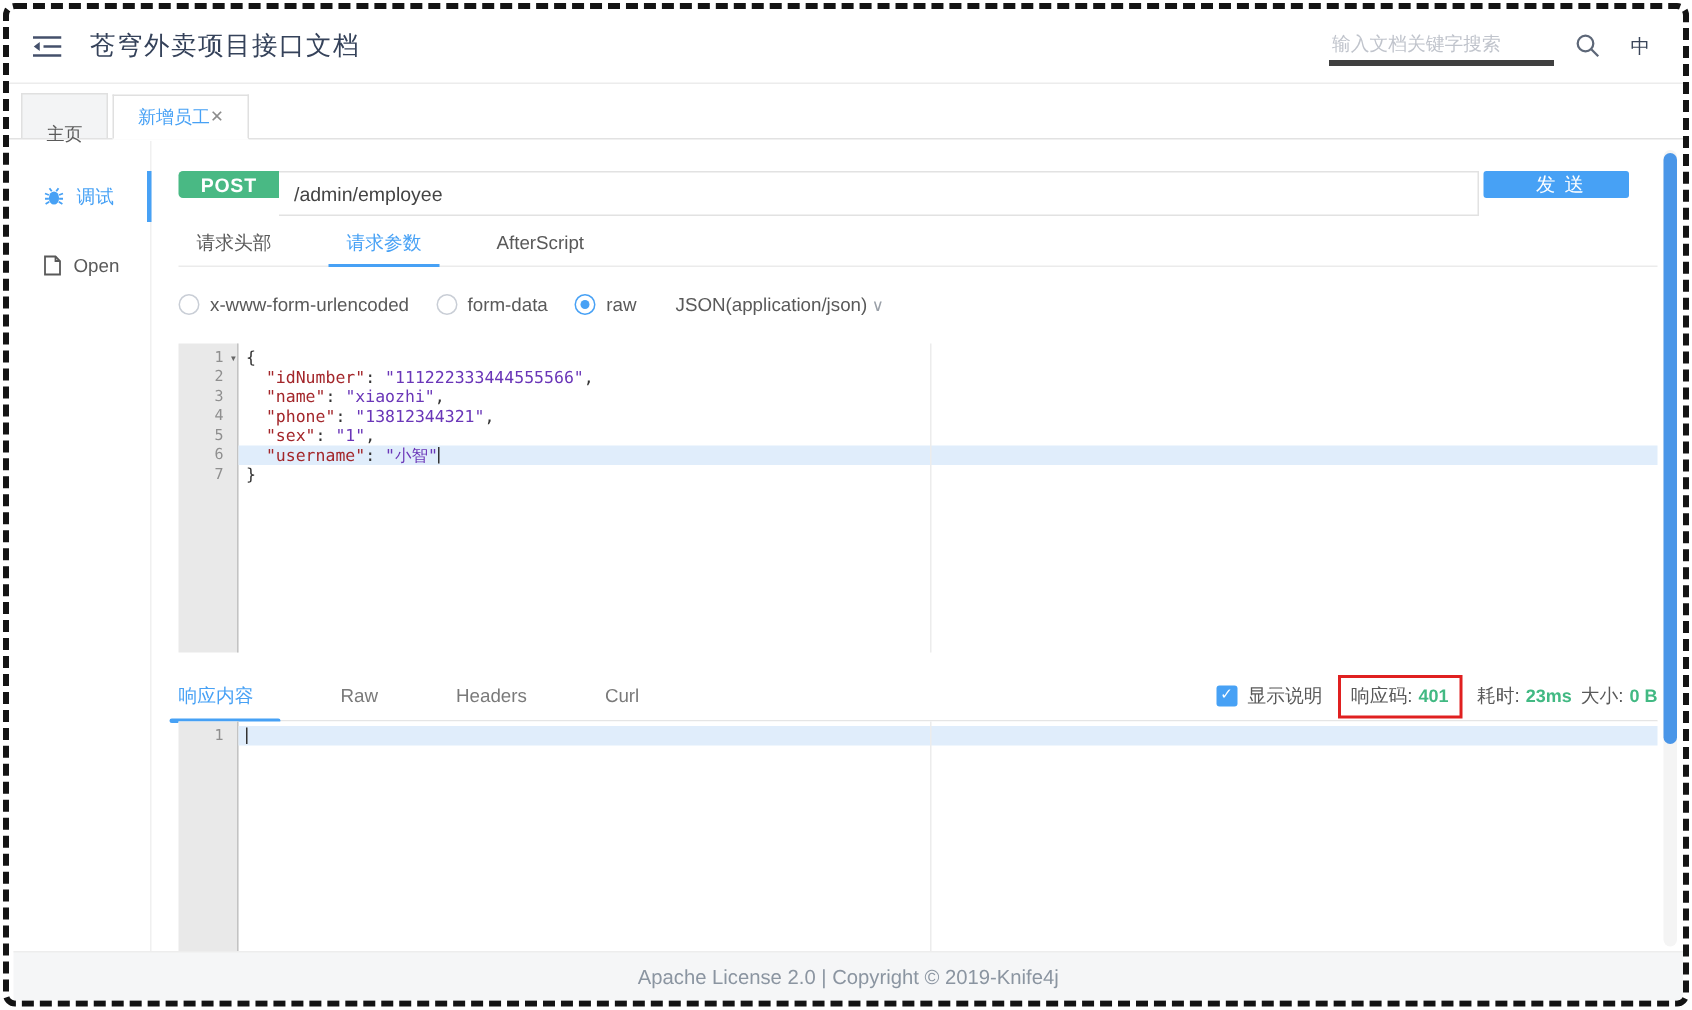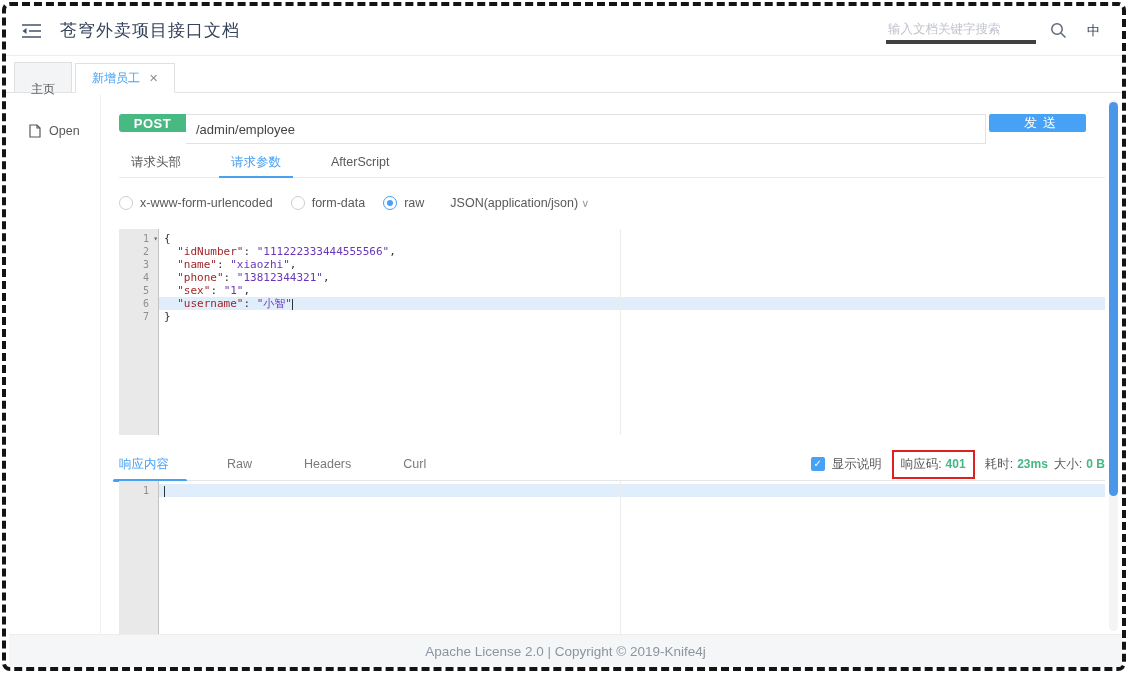--- a/index.html
+++ b/index.html
@@ -19,21 +19,21 @@
                   font-size:12.5px; padding:4px 2px; color:#333; }
   .search-input::placeholder { color:#c0c4cc; }
   .search-icon { margin:0 20px 0 14px; display:flex; cursor:pointer; }
   .lang-btn { font-size:13px; color:#3a4559; cursor:pointer; margin-right:6px; }
 
   
   .tabbar { height:37px; padding:6px 0 0 8px; border-bottom:1px solid #e2e2e2;
             display:flex; align-items:flex-end; gap:3px; background:#fff; }
   .dtab { height:30px; line-height:28px; padding:12px 16px; font-size:12px; color:#595959;
           background:#f3f4f5; border:1px solid #e0e0e0; border-bottom:none; cursor:pointer; }
-  .dtab.active { background:#fff; color:#47a1f5; display:flex; align-items:center; gap:9px;
+  .dtab.active { background:#fff; color:#47a1f5; display:flex; align-items:center; 
                  margin-bottom:-1px; border-bottom:1px solid #fff; }
   .dtab.active .close { color:#8c8c8c; font-size:11px; }
 
   
   .bodyrow { position:absolute; top:88px; bottom:33px; left:0; right:0; display:flex; }
   .sidebar { width:100px; border-right:1px solid #f0f0f0; padding-top:14px; }
   .side-item { position:relative; height:46px; display:flex; align-items:center;
                padding-left:23px; gap:8px; font-size:12.5px; color:#595959; cursor:pointer; }
   .side-item.active { color:#47a1f5; }
   .side-item.active .ind { position:absolute; right:-1px; top:6px; width:3px; height:34px;
@@ -153,20 +153,37 @@
     </div>
     <div class="dtab active">
       <span>新增员工</span>
       <span class="close">✕</span>
     </div>
   </div>
 
   <div class="bodyrow">
 
     <div class="sidebar">
+      <div class="side-item active">
+        <span>
+          <svg width="14" height="14" viewBox="0 0 14 14">
+            <ellipse cx="7" cy="8" rx="3.4" ry="4.4" fill="#47a1f5"></ellipse>
+            <line x1="5.5" y1="3.5" x2="4" y2="1.5" stroke="#47a1f5" stroke-width="1.2"></line>
+            <line x1="8.5" y1="3.5" x2="10" y2="1.5" stroke="#47a1f5" stroke-width="1.2"></line>
+            <line x1="3.6" y1="6" x2="1" y2="5" stroke="#47a1f5" stroke-width="1.2"></line>
+            <line x1="3.6" y1="8.5" x2="1" y2="8.5" stroke="#47a1f5" stroke-width="1.2"></line>
+            <line x1="3.8" y1="10.5" x2="1.4" y2="12" stroke="#47a1f5" stroke-width="1.2"></line>
+            <line x1="10.4" y1="6" x2="13" y2="5" stroke="#47a1f5" stroke-width="1.2"></line>
+            <line x1="10.4" y1="8.5" x2="13" y2="8.5" stroke="#47a1f5" stroke-width="1.2"></line>
+            <line x1="10.2" y1="10.5" x2="12.6" y2="12" stroke="#47a1f5" stroke-width="1.2"></line>
+          </svg>
+        </span>
+        <span>调试</span>
+        <span class="ind"></span>
+      </div>
       <div class="side-item">
         <span>
           <svg width="12" height="14" viewBox="0 0 12 14">
             <path d="M1 1 H8 L11 4 V13 H1 Z" stroke="#595959" stroke-width="1.2" fill="none"></path>
             <path d="M8 1 V4 H11" stroke="#595959" stroke-width="1.2" fill="none"></path>
           </svg>
         </span>
         <span>Open</span>
       </div>
     </div>

